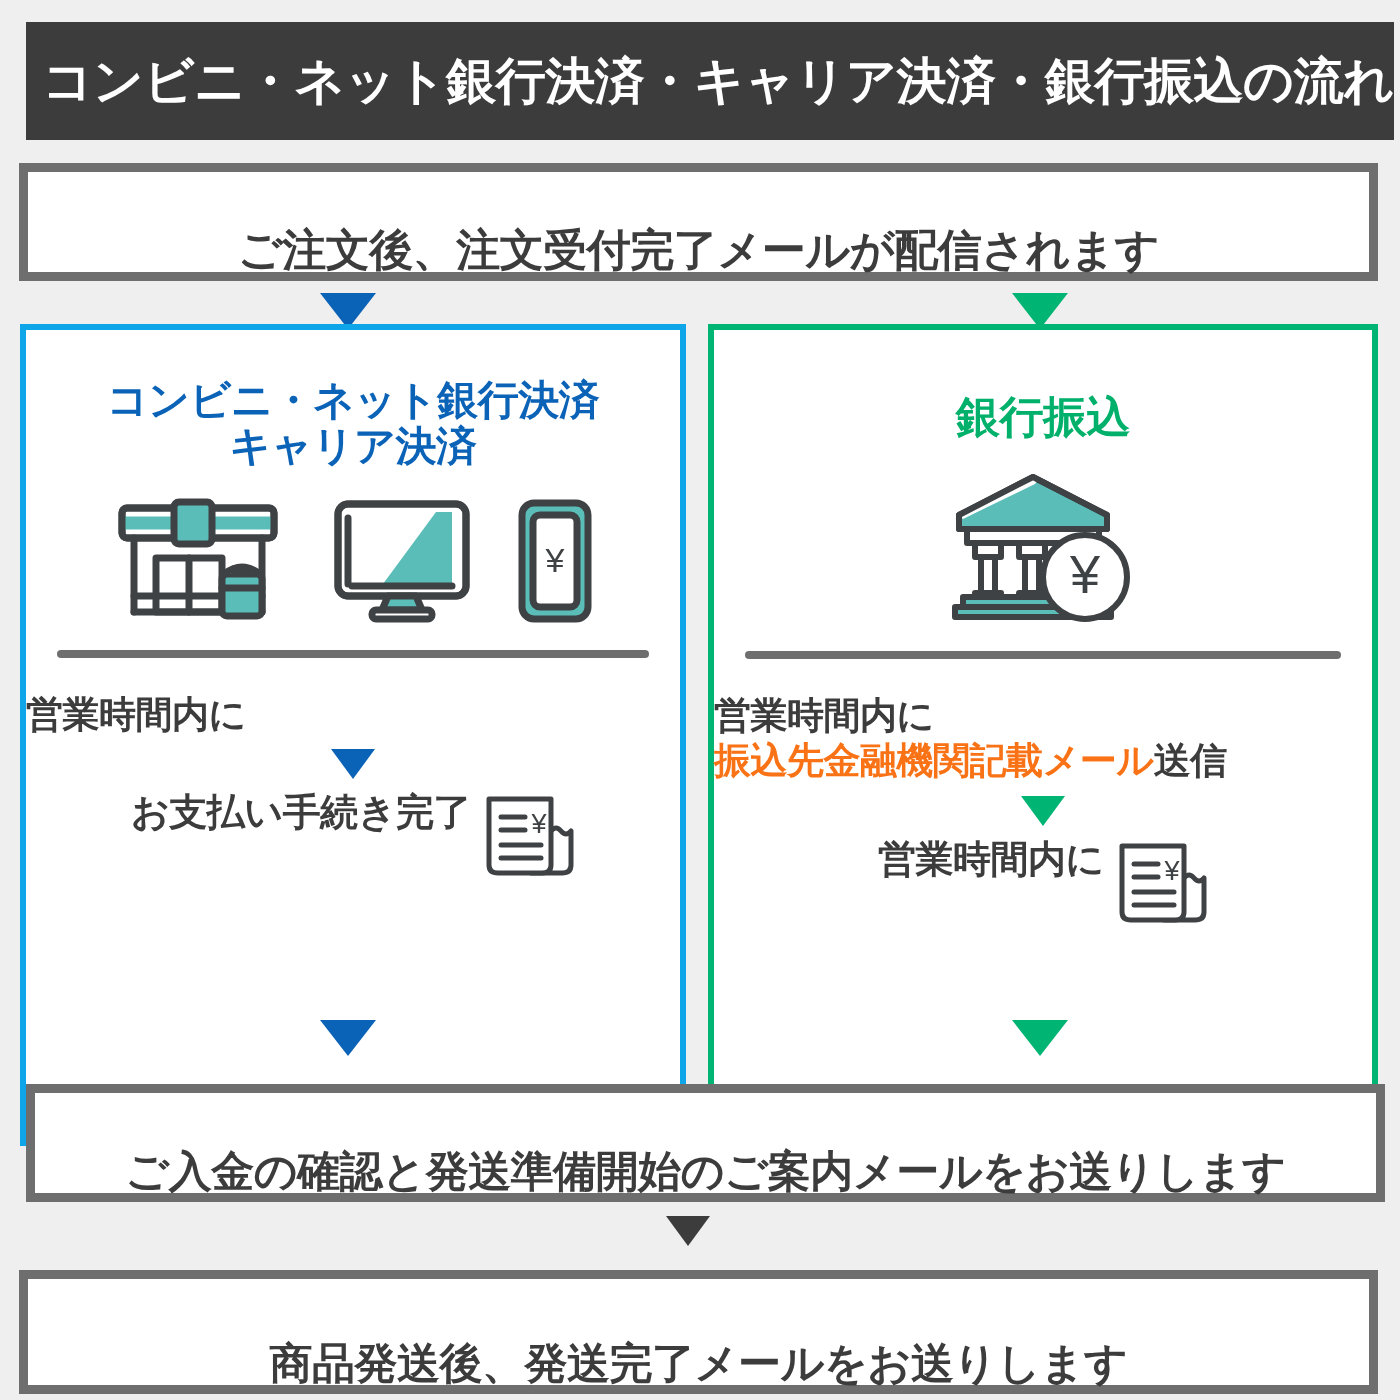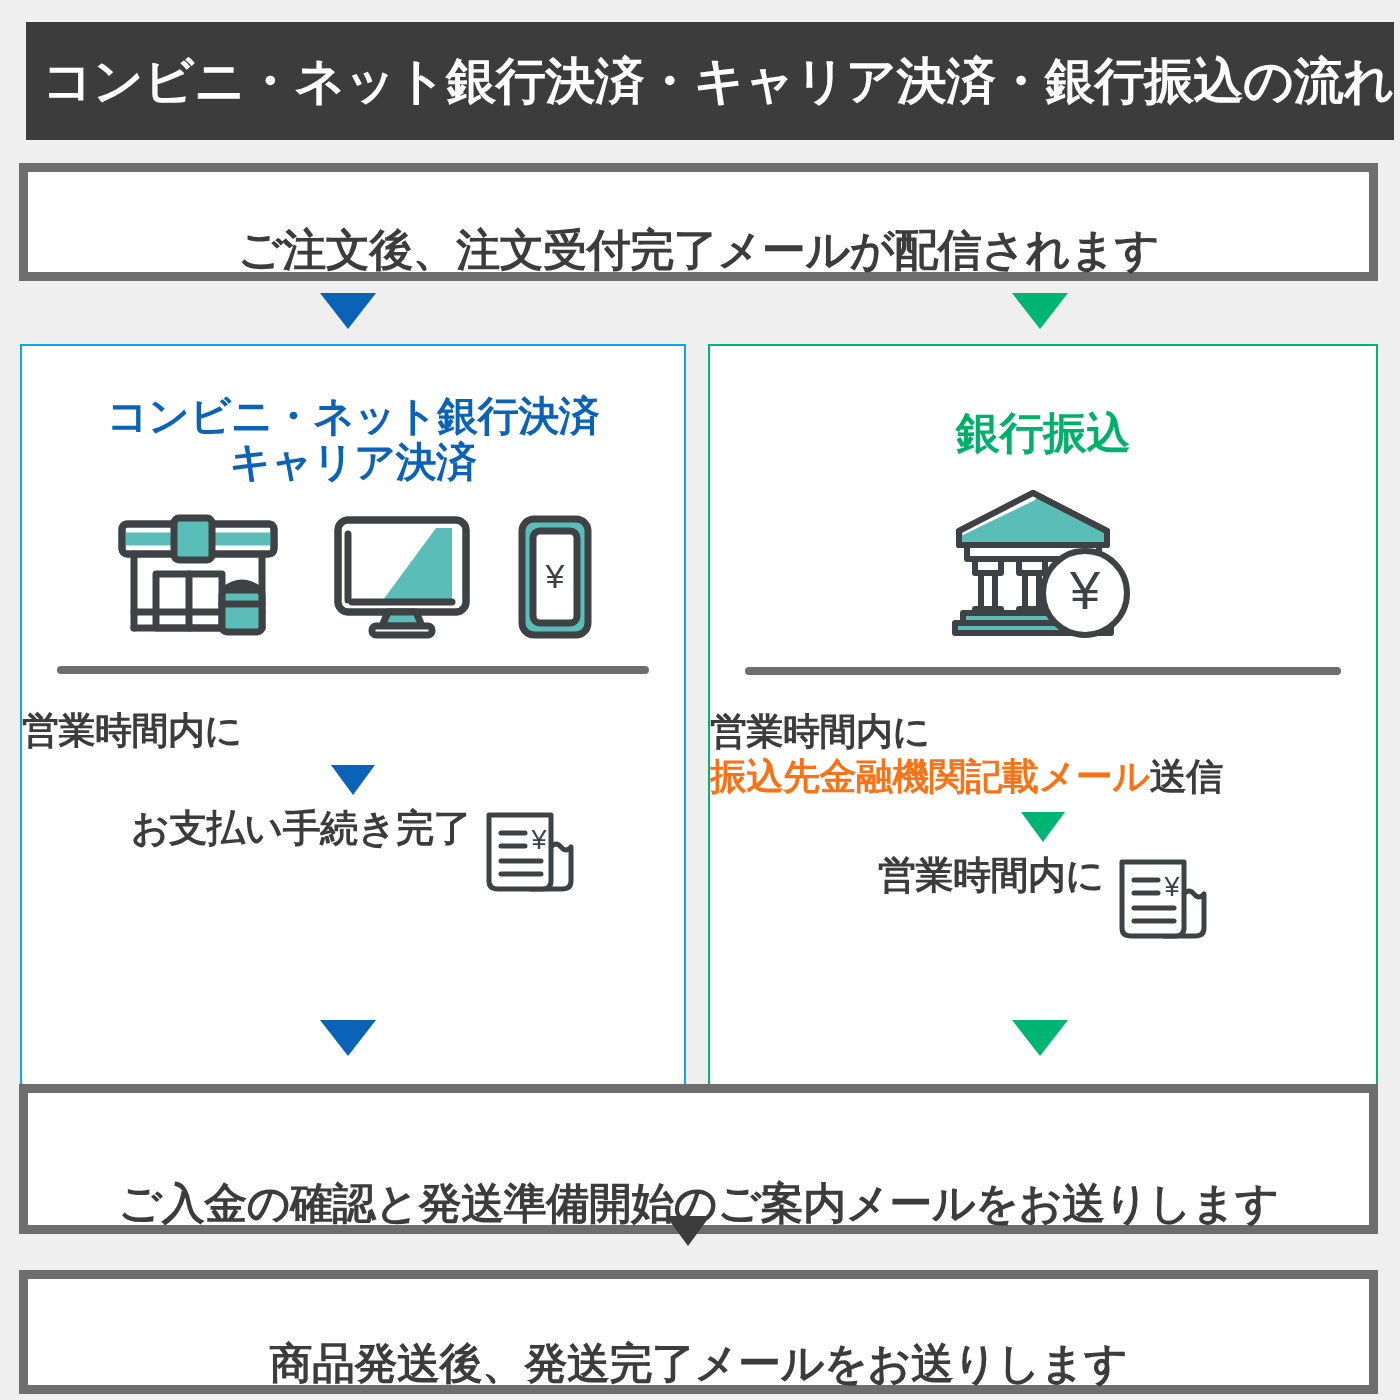--- a/index.html
+++ b/index.html
@@ -54,21 +54,21 @@
   }
   .step-box .step-text {
     color: #3c3c3c;
     font-size: 44px;
     font-weight: bold;
     white-space: nowrap;
     line-height: 1;
     letter-spacing: -0.5px;
   }
   #box-order   { left: 19px; top: 163px;  width: 1359px; height: 118px; }
-  #box-confirm { left: 19px; top: 1084px; width: 1359px; height: 150px; }
+  #box-confirm { left: 26px; top: 1084px; width: 1359px; height: 118px; }
   #box-shipped { left: 19px; top: 1270px; width: 1359px; height: 124px; }
   #box-confirm .step-text { font-size: 43px; }
   #box-shipped .step-text { font-size: 43px; }
 
   
   .tri {
     position: absolute;
     width: 0;
     height: 0;
     border-left: 28px solid transparent;
@@ -84,25 +84,25 @@
   }
   #tri-to-left   { left: 320px;  top: 293px; }
   #tri-to-right  { left: 1012px; top: 293px; }
   #tri-left-out  { left: 320px;  top: 1020px; }
   #tri-right-out { left: 1012px; top: 1020px; }
   #tri-bottom    { left: 666px;  top: 1216px; border-top-color:#3c3c3c; }
 
   
   .panel {
     position: absolute;
-    top: 344px;
+    top: 324px;
     height: 822px;
     background: #ffffff;
     box-sizing: border-box;
-    border: 2px solid #0ea5e9;
+    border: 6px solid #0ea5e9;
   }
   #panel-conveni { left: 20px;  width: 666px; }
   #panel-bank    { left: 708px; width: 670px; border-color: #00b573; }
 
   .panel-title {
     text-align: center;
     font-weight: bold;
     color: #0b63b8;
     font-size: 41px;
     line-height: 1.12;

